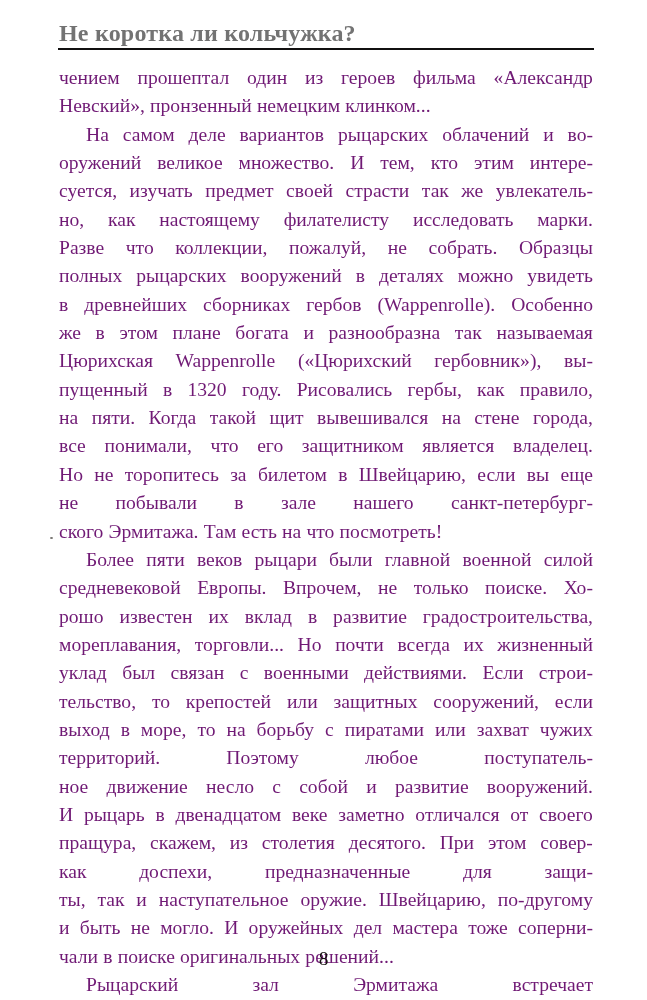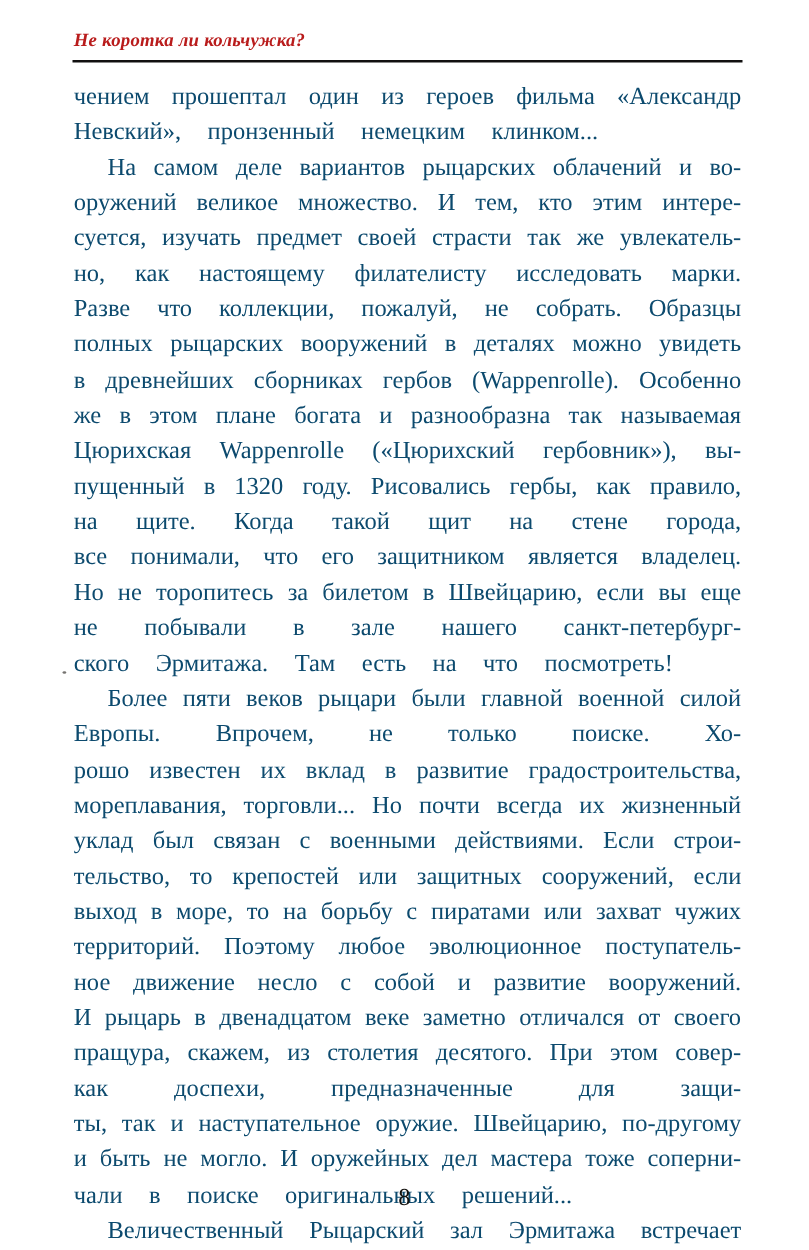--- a/index.html
+++ b/index.html
@@ -20,26 +20,25 @@
 
   
   .running-head {
     position: absolute;
     left: 59px;
     top: 21px;
     width: 534px;
   }
   .running-head-title {
     display: block;
-    font-size: 15px;
+    font-size: 24px;
     font-weight: bold;
-    font-style: italic;
     letter-spacing: 0.2px;
     line-height: 24px;
-    color: #b91c1c;
+    color: #737373;
     white-space: nowrap;
   }
   .head-rule {
     position: absolute;
     left: 58px;
     top: 48px;
     width: 536px;
     height: 2.4px;
     background: #111010;
   }
@@ -56,30 +55,29 @@
   }
   
   .ln {
     display: flex;
     width: 534px;
     height: 28.35px;
     align-items: baseline;
     font-size: 19.6px;
     line-height: 28.35px;
     white-space: pre;
-    color: #0c4a6e;
+    color: #701a75;
   }
   
   .ln.just {
     justify-content: space-between;
   }
   
   .ln.flush {
     justify-content: flex-start;
-    gap: 16px;
   }
   .ln.flush .w + .w {
     margin-left: 0.265em;
   }
   
   .ln.indent {
     padding-left: 27px;
     width: 507px;
   }
   .w {
@@ -131,44 +129,44 @@
         <div class="ln just indent"><span class="w">На</span><span class="w">самом</span><span class="w">деле</span><span class="w">вариантов</span><span class="w">рыцарских</span><span class="w">облачений</span><span class="w">и</span><span class="w">во-</span></div>
         <div class="ln just"><span class="w">оружений</span><span class="w">великое</span><span class="w">множество.</span><span class="w">И</span><span class="w">тем,</span><span class="w">кто</span><span class="w">этим</span><span class="w">интере-</span></div>
         <div class="ln just"><span class="w">суется,</span><span class="w">изучать</span><span class="w">предмет</span><span class="w">своей</span><span class="w">страсти</span><span class="w">так</span><span class="w">же</span><span class="w">увлекатель-</span></div>
         <div class="ln just"><span class="w">но,</span><span class="w">как</span><span class="w">настоящему</span><span class="w">филателисту</span><span class="w">исследовать</span><span class="w">марки.</span></div>
         <div class="ln just"><span class="w">Разве</span><span class="w">что</span><span class="w">коллекции,</span><span class="w">пожалуй,</span><span class="w">не</span><span class="w">собрать.</span><span class="w">Образцы</span></div>
         <div class="ln just"><span class="w">полных</span><span class="w">рыцарских</span><span class="w">вооружений</span><span class="w">в</span><span class="w">деталях</span><span class="w">можно</span><span class="w">увидеть</span></div>
         <div class="ln just"><span class="w">в</span><span class="w">древнейших</span><span class="w">сборниках</span><span class="w">гербов</span><span class="w">(Wappenrolle).</span><span class="w">Особенно</span></div>
         <div class="ln just"><span class="w">же</span><span class="w">в</span><span class="w">этом</span><span class="w">плане</span><span class="w">богата</span><span class="w">и</span><span class="w">разнообразна</span><span class="w">так</span><span class="w">называемая</span></div>
         <div class="ln just"><span class="w">Цюрихская</span><span class="w">Wappenrolle</span><span class="w">(«Цюрихский</span><span class="w">гербовник»),</span><span class="w">вы-</span></div>
         <div class="ln just"><span class="w">пущенный</span><span class="w">в</span><span class="w">1320</span><span class="w">году.</span><span class="w">Рисовались</span><span class="w">гербы,</span><span class="w">как</span><span class="w">правило,</span></div>
-        <div class="ln just"><span class="w">на</span><span class="w">щите.</span><span class="w">Когда</span><span class="w">такой</span><span class="w">щит</span><span class="w">на</span><span class="w">стене</span><span class="w">города,</span></div>
+        <div class="ln just"><span class="w">на</span><span class="w">пяти.</span><span class="w">Когда</span><span class="w">такой</span><span class="w">щит</span><span class="w">вывешивался</span><span class="w">на</span><span class="w">стене</span><span class="w">города,</span></div>
         <div class="ln just"><span class="w">все</span><span class="w">понимали,</span><span class="w">что</span><span class="w">его</span><span class="w">защитником</span><span class="w">является</span><span class="w">владелец.</span></div>
         <div class="ln just"><span class="w">Но</span><span class="w">не</span><span class="w">торопитесь</span><span class="w">за</span><span class="w">билетом</span><span class="w">в</span><span class="w">Швейцарию,</span><span class="w">если</span><span class="w">вы</span><span class="w">еще</span></div>
         <div class="ln just"><span class="w">не</span><span class="w">побывали</span><span class="w">в</span><span class="w">зале</span><span class="w">нашего</span><span class="w">санкт-петербург-</span></div>
         <div class="ln flush"><span class="w">ского</span><span class="w">Эрмитажа.</span><span class="w">Там</span><span class="w">есть</span><span class="w">на</span><span class="w">что</span><span class="w">посмотреть!</span></div>
       </div>
       <div class="para">
         <div class="ln just indent"><span class="w">Более</span><span class="w">пяти</span><span class="w">веков</span><span class="w">рыцари</span><span class="w">были</span><span class="w">главной</span><span class="w">военной</span><span class="w">силой</span></div>
-        <div class="ln just"><span class="w">Европы.</span><span class="w">Впрочем,</span><span class="w">не</span><span class="w">только</span><span class="w">поиске.</span><span class="w">Хо-</span></div>
+        <div class="ln just"><span class="w">средневековой</span><span class="w">Европы.</span><span class="w">Впрочем,</span><span class="w">не</span><span class="w">только</span><span class="w">поиске.</span><span class="w">Хо-</span></div>
         <div class="ln just"><span class="w">рошо</span><span class="w">известен</span><span class="w">их</span><span class="w">вклад</span><span class="w">в</span><span class="w">развитие</span><span class="w">градостроительства,</span></div>
         <div class="ln just"><span class="w">мореплавания,</span><span class="w">торговли...</span><span class="w">Но</span><span class="w">почти</span><span class="w">всегда</span><span class="w">их</span><span class="w">жизненный</span></div>
         <div class="ln just"><span class="w">уклад</span><span class="w">был</span><span class="w">связан</span><span class="w">с</span><span class="w">военными</span><span class="w">действиями.</span><span class="w">Если</span><span class="w">строи-</span></div>
         <div class="ln just"><span class="w">тельство,</span><span class="w">то</span><span class="w">крепостей</span><span class="w">или</span><span class="w">защитных</span><span class="w">сооружений,</span><span class="w">если</span></div>
         <div class="ln just"><span class="w">выход</span><span class="w">в</span><span class="w">море,</span><span class="w">то</span><span class="w">на</span><span class="w">борьбу</span><span class="w">с</span><span class="w">пиратами</span><span class="w">или</span><span class="w">захват</span><span class="w">чужих</span></div>
-        <div class="ln just"><span class="w">территорий.</span><span class="w">Поэтому</span><span class="w">любое</span><span class="w">эволюционное</span><span class="w">поступатель-</span></div>
+        <div class="ln just"><span class="w">территорий.</span><span class="w">Поэтому</span><span class="w">любое</span><span class="w">поступатель-</span></div>
         <div class="ln just"><span class="w">ное</span><span class="w">движение</span><span class="w">несло</span><span class="w">с</span><span class="w">собой</span><span class="w">и</span><span class="w">развитие</span><span class="w">вооружений.</span></div>
         <div class="ln just"><span class="w">И</span><span class="w">рыцарь</span><span class="w">в</span><span class="w">двенадцатом</span><span class="w">веке</span><span class="w">заметно</span><span class="w">отличался</span><span class="w">от</span><span class="w">своего</span></div>
         <div class="ln just"><span class="w">пращура,</span><span class="w">скажем,</span><span class="w">из</span><span class="w">столетия</span><span class="w">десятого.</span><span class="w">При</span><span class="w">этом</span><span class="w">совер-</span></div>
         <div class="ln just"><span class="w">как</span><span class="w">доспехи,</span><span class="w">предназначенные</span><span class="w">для</span><span class="w">защи-</span></div>
         <div class="ln just"><span class="w">ты,</span><span class="w">так</span><span class="w">и</span><span class="w">наступательное</span><span class="w">оружие.</span><span class="w">Швейцарию,</span><span class="w">по-другому</span></div>
         <div class="ln just"><span class="w">и</span><span class="w">быть</span><span class="w">не</span><span class="w">могло.</span><span class="w">И</span><span class="w">оружейных</span><span class="w">дел</span><span class="w">мастера</span><span class="w">тоже</span><span class="w">соперни-</span></div>
         <div class="ln flush"><span class="w">чали</span><span class="w">в</span><span class="w">поиске</span><span class="w">оригинальных</span><span class="w">решений...</span></div>
       </div>
       <div class="para">
-        <div class="ln just indent"><span class="w">Величественный</span><span class="w">Рыцарский</span><span class="w">зал</span><span class="w">Эрмитажа</span><span class="w">встречает</span></div>
+        <div class="ln just indent"><span class="w">Рыцарский</span><span class="w">зал</span><span class="w">Эрмитажа</span><span class="w">встречает</span></div>
         <div class="ln just"><span class="w">вас</span><span class="w">тяжестью</span><span class="w">брони</span><span class="w">и</span><span class="w">тончайшим</span><span class="w">хитросплетением</span></div>
       </div>
     </div>
 
   <div class="folio">8</div>
 
 </div>
 
 </body></html>

